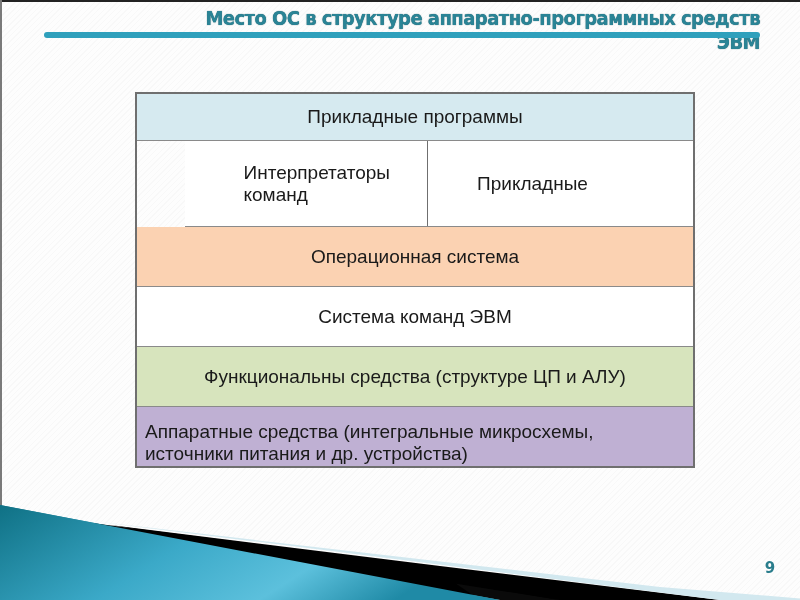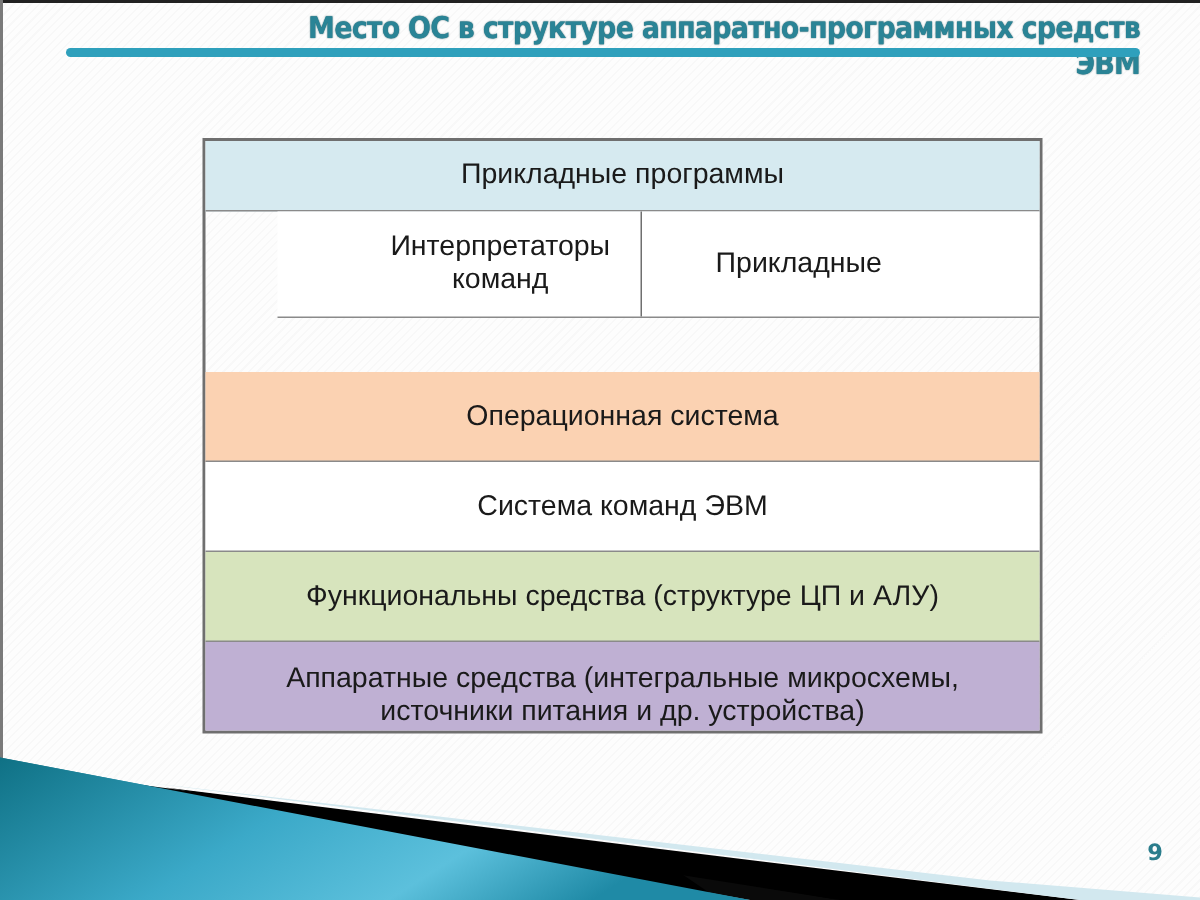--- a/index.html
+++ b/index.html
@@ -21,28 +21,28 @@
     .title-bar {
       position: absolute; left: 44px; top: 32px; width: 716px; height: 6px;
       background: #2fa0bc; border-radius: 3px;
     }
     .diagram {
       position: absolute; left: 135px; top: 92px; width: 560px;
       border: 2px solid #6f6f6f; box-sizing: border-box;
       font-family: "Liberation Sans", sans-serif; color: #1a1a1a;
     }
     .row {
-      display: flex; align-items: center; justify-content: center; text-align: center;
+      display: flex; align-items: center; justify-content: center; text-align: left;
       border-bottom: 1px solid #8a8a8a; font-size: 19px; line-height: 22px;
       box-sizing: border-box;
     }
     .row:last-child { border-bottom: none; }
     .r1 { height: 47px; background: #d6eaf0; }
-    .r2 { height: 71px; background: #ffffff; display: flex; padding: 0; margin-left: 48px; }
-    .r3 { height: 60px; background: #fbd2b2; margin-top: 36px; }
+    .r2 { height: 86px; background: #ffffff; display: flex; padding: 0; margin-left: 48px; }
+    .r3 { height: 60px; background: #fbd2b2; }
     .r4 { height: 60px; background: #ffffff; }
     .r5 { height: 60px; background: #d7e4bd; }
     .r6 { height: 59px; background: #bfb0d3; }
     .cell {
       height: 100%; display: flex; align-items: center; justify-content: center;
       box-sizing: border-box; border-right: 1px solid #6f6f6f;
     }
     .cell:last-child { border-right: none; }
     .c1 { width: 187px; }
     .c2 { width: 210px; }

